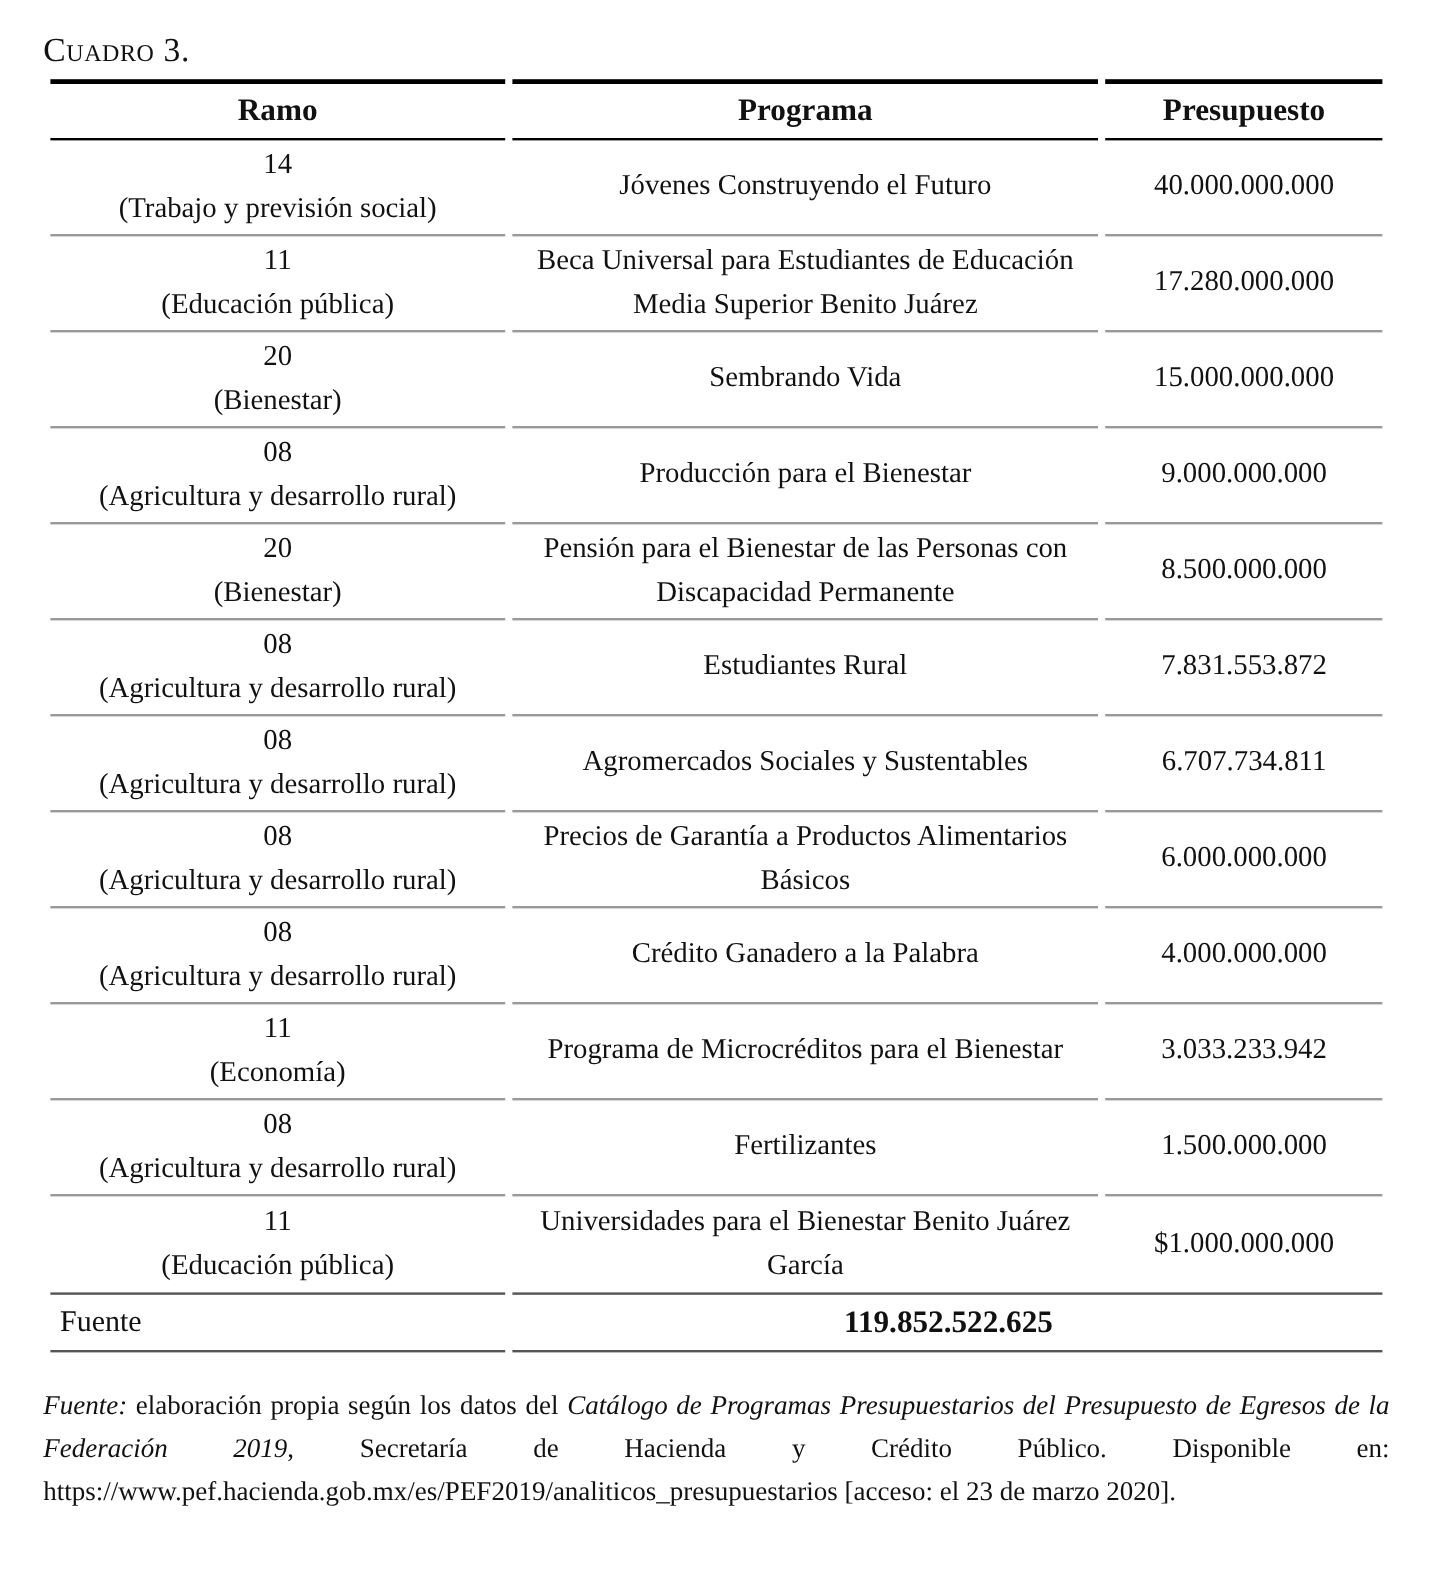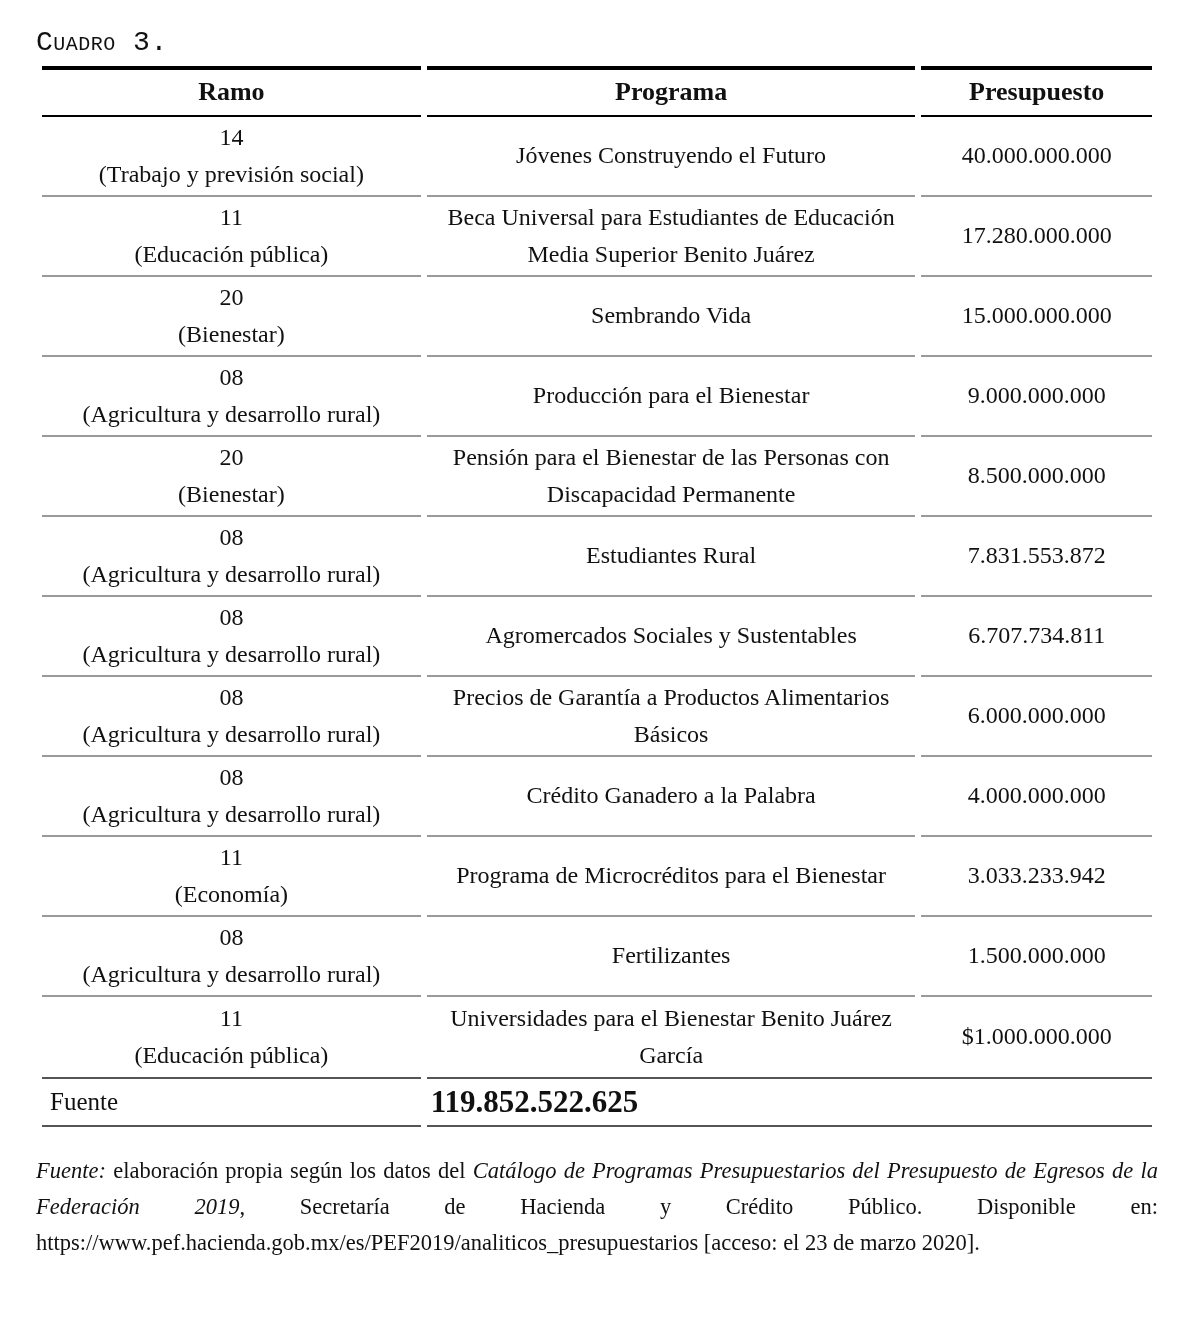--- a/index.html
+++ b/index.html
@@ -18,21 +18,20 @@
     color:var(--text);
   }
   .page{
     padding:26px 38px 30px 36px;
   }
   .caption-label{
     font-variant:small-caps;
     font-size:28px;
     letter-spacing:0.5px;
     line-height:1.2;
-    font-family:Liberation Mono, monospace;
   }
   .caption-title{
     font-variant:small-caps;
     font-size:27px;
     letter-spacing:0.4px;
     margin-top:14px;
     line-height:1.2;
     white-space:nowrap;
   }
   table.programs{
@@ -71,21 +70,21 @@
 
   tfoot td{
     border-top:2px solid var(--rule-total);
     border-bottom:2px solid var(--rule-total);
     font-size:25px;
     height:50px;
     vertical-align:middle;
     padding:4px;
   }
   td.total-label{ text-align:left; padding-left:8px; }
-  td.total-value{ text-align:left; font-weight:bold; padding-right:2px; font-size:31px; }
+  td.total-value{ text-align:center; font-weight:bold; padding-right:2px; font-size:26px; }
 
   .fuente{
     margin-top:26px;
     font-size:22.5px;
     line-height:1.62;
     text-align:justify;
   }
   .fuente .it{ font-style:italic; }
 </style>
 </head>

